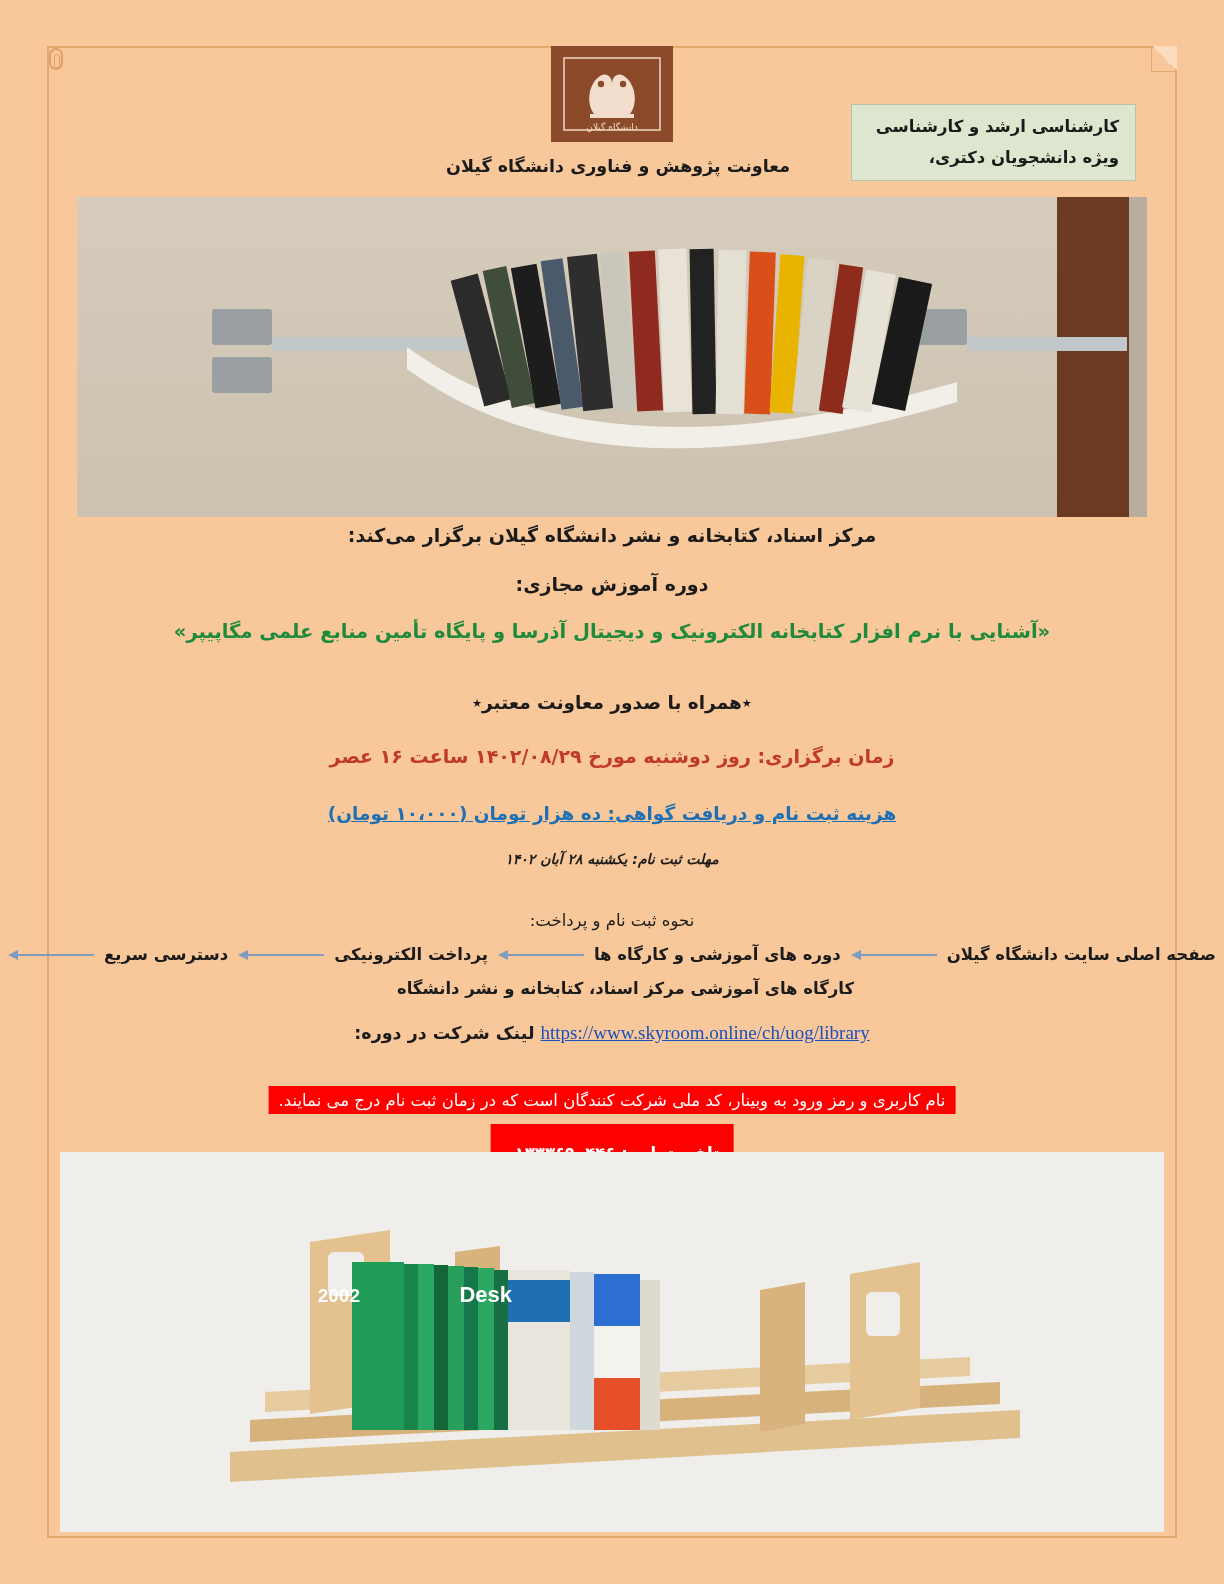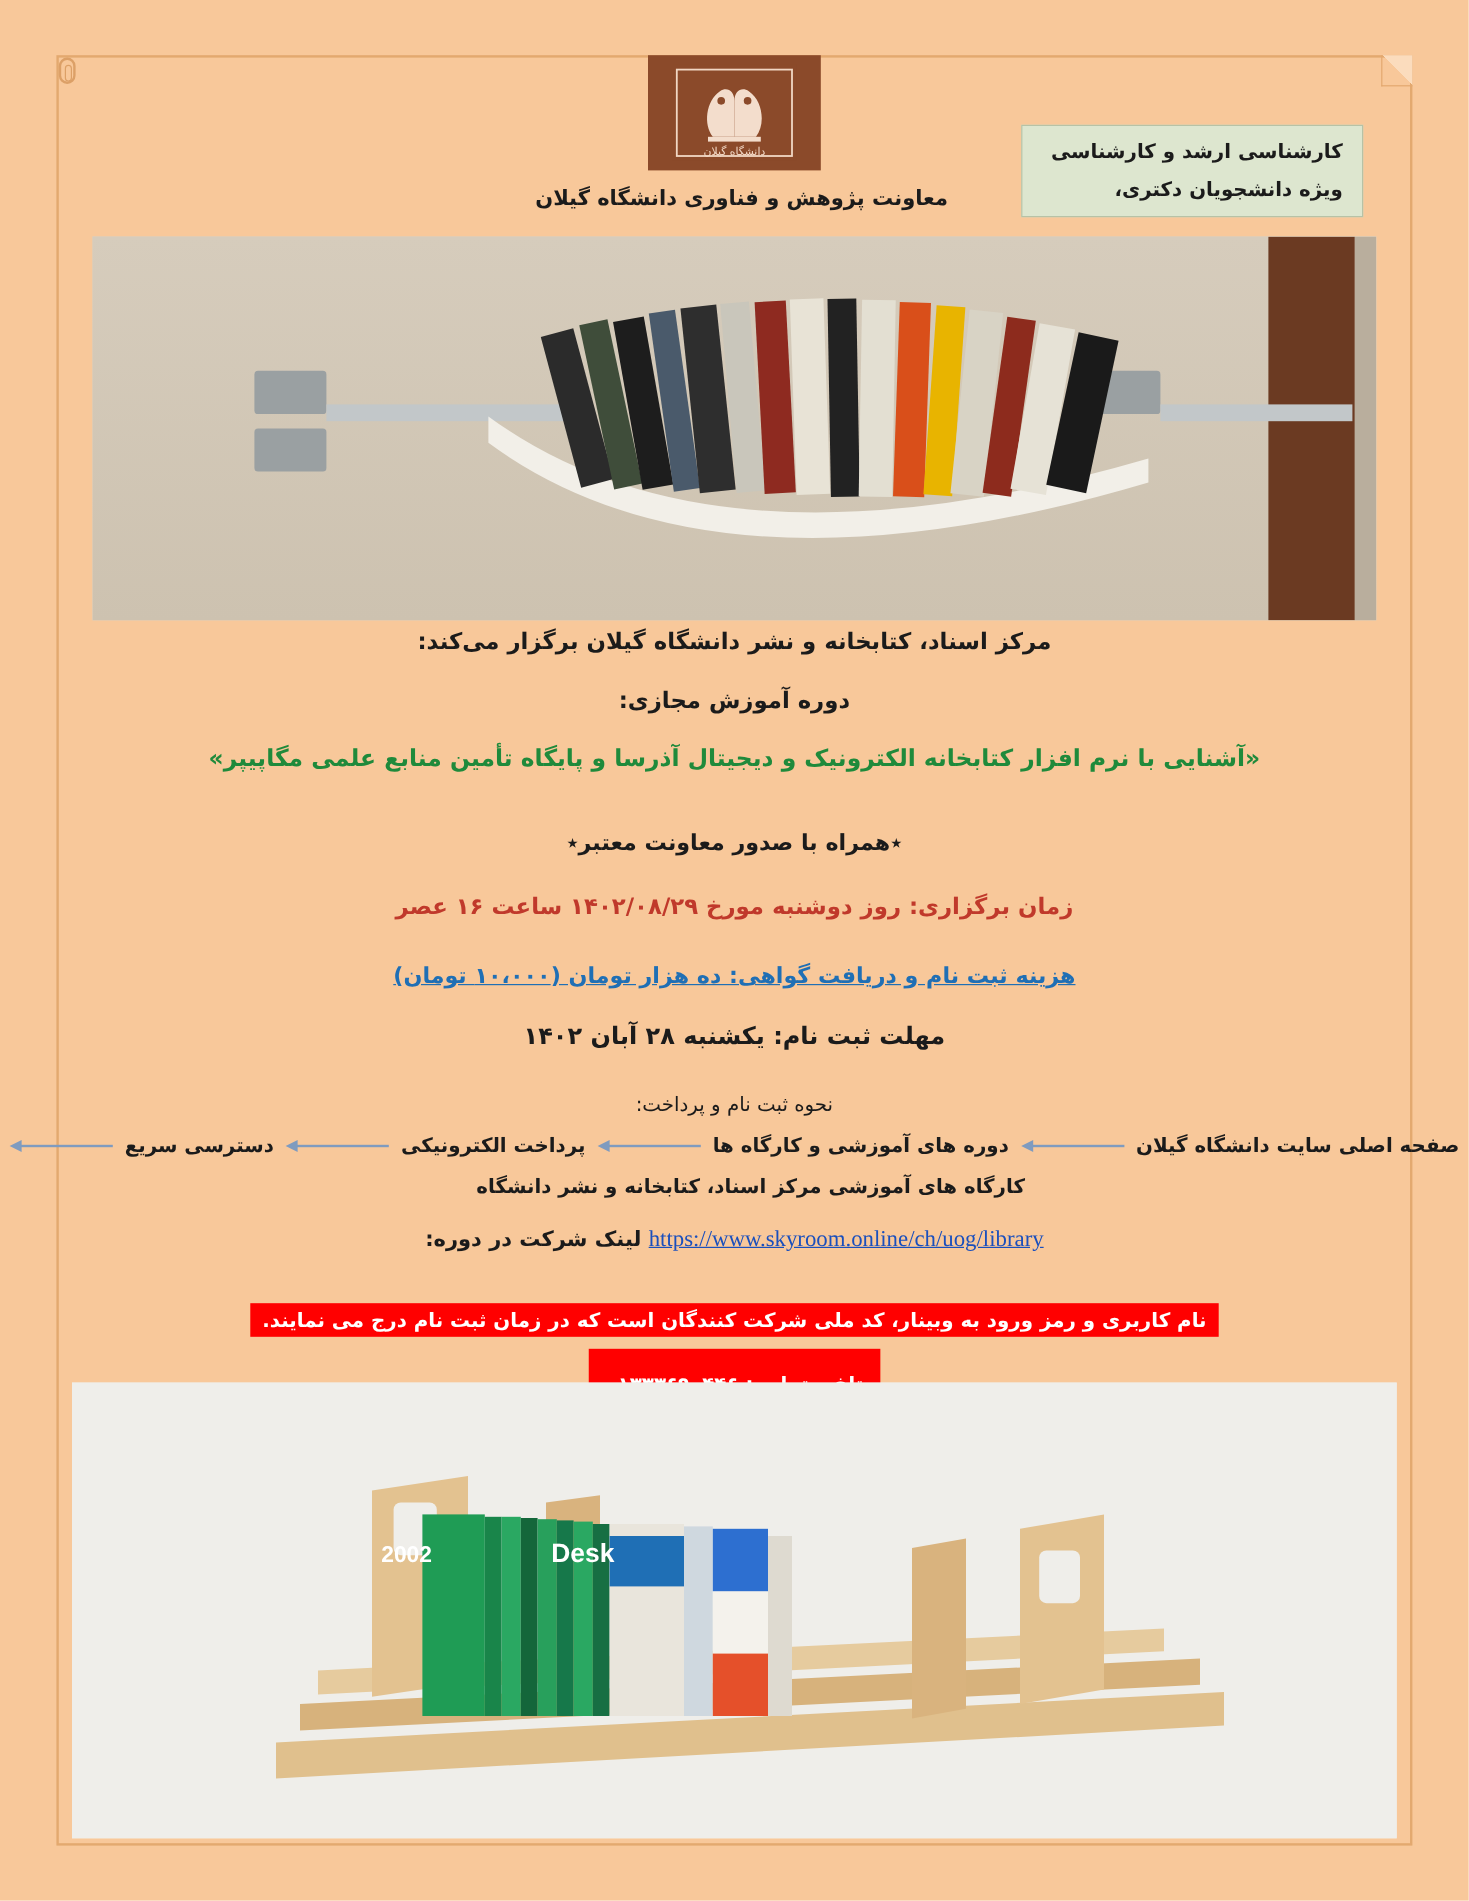--- a/index.html
+++ b/index.html
@@ -62,21 +62,21 @@
     border: 1px solid #d89a5f;
     border-radius: 3px;
   }
 
   
   .logo-box {
     position: absolute;
     left: 50%;
     transform: translateX(-50%);
     top: 46px;
-    width: 144px;
+    width: 122px;
     height: 96px;
     background: #8b4a2a;
     display: flex;
     align-items: center;
     justify-content: center;
   }
   .logo-inner {
     width: 104px;
     height: 80px;
     background: #8b4a2a;
@@ -152,21 +152,21 @@
     right: 0;
     text-align: center;
     color: #1b1b1b;
   }
   .l-host   { top: 524px;  font-size: 19px; font-weight: bold; }
   .l-course { top: 573px;  font-size: 19px; font-weight: bold; }
   .l-title  { top: 620px;  font-size: 19.5px; font-weight: bold; color: #1f8a3b; letter-spacing:.2px;}
   .l-cert   { top: 692px;  font-size: 18.5px; font-weight: bold; }
   .l-time   { top: 745px;  font-size: 19px; font-weight: bold; color: #c0392b; }
   .l-fee    { top: 803px;  font-size: 18.5px; font-weight: bold; color: #1f6fb5; text-decoration: underline; }
-  .l-dead   { top: 851px;  font-size: 20px; font-weight: bold; color: #1b1b1b; }
+  .l-dead   { top: 851px;  font-size: 14px; font-weight: bold; color: #1b1b1b; font-style: italic; }
   .l-howto  { top: 911px;  font-size: 16.5px; font-weight: normal; }
   .l-path2  { top: 979px;  font-size: 16.5px; font-weight: bold; padding-left: 27px; }
 
   
   .path-row {
     position: absolute;
     top: 945px;
     left: 0;
     right: 0;
     display: flex;
@@ -222,21 +222,21 @@
   }
 
   .notice {
     position: absolute;
     top: 1086px;
     left: 50%;
     transform: translateX(-50%);
     background: #ff0000;
     color: #ffffff;
     font-size: 16.5px;
-    font-weight: bold;
+    font-weight: normal;
     padding: 5px 10px 4px;
     white-space: nowrap;
   }
   .phone {
     position: absolute;
     top: 1124px;
     left: 50%;
     transform: translateX(-50%);
     background: #ff0000;
     color: #ffffff;

